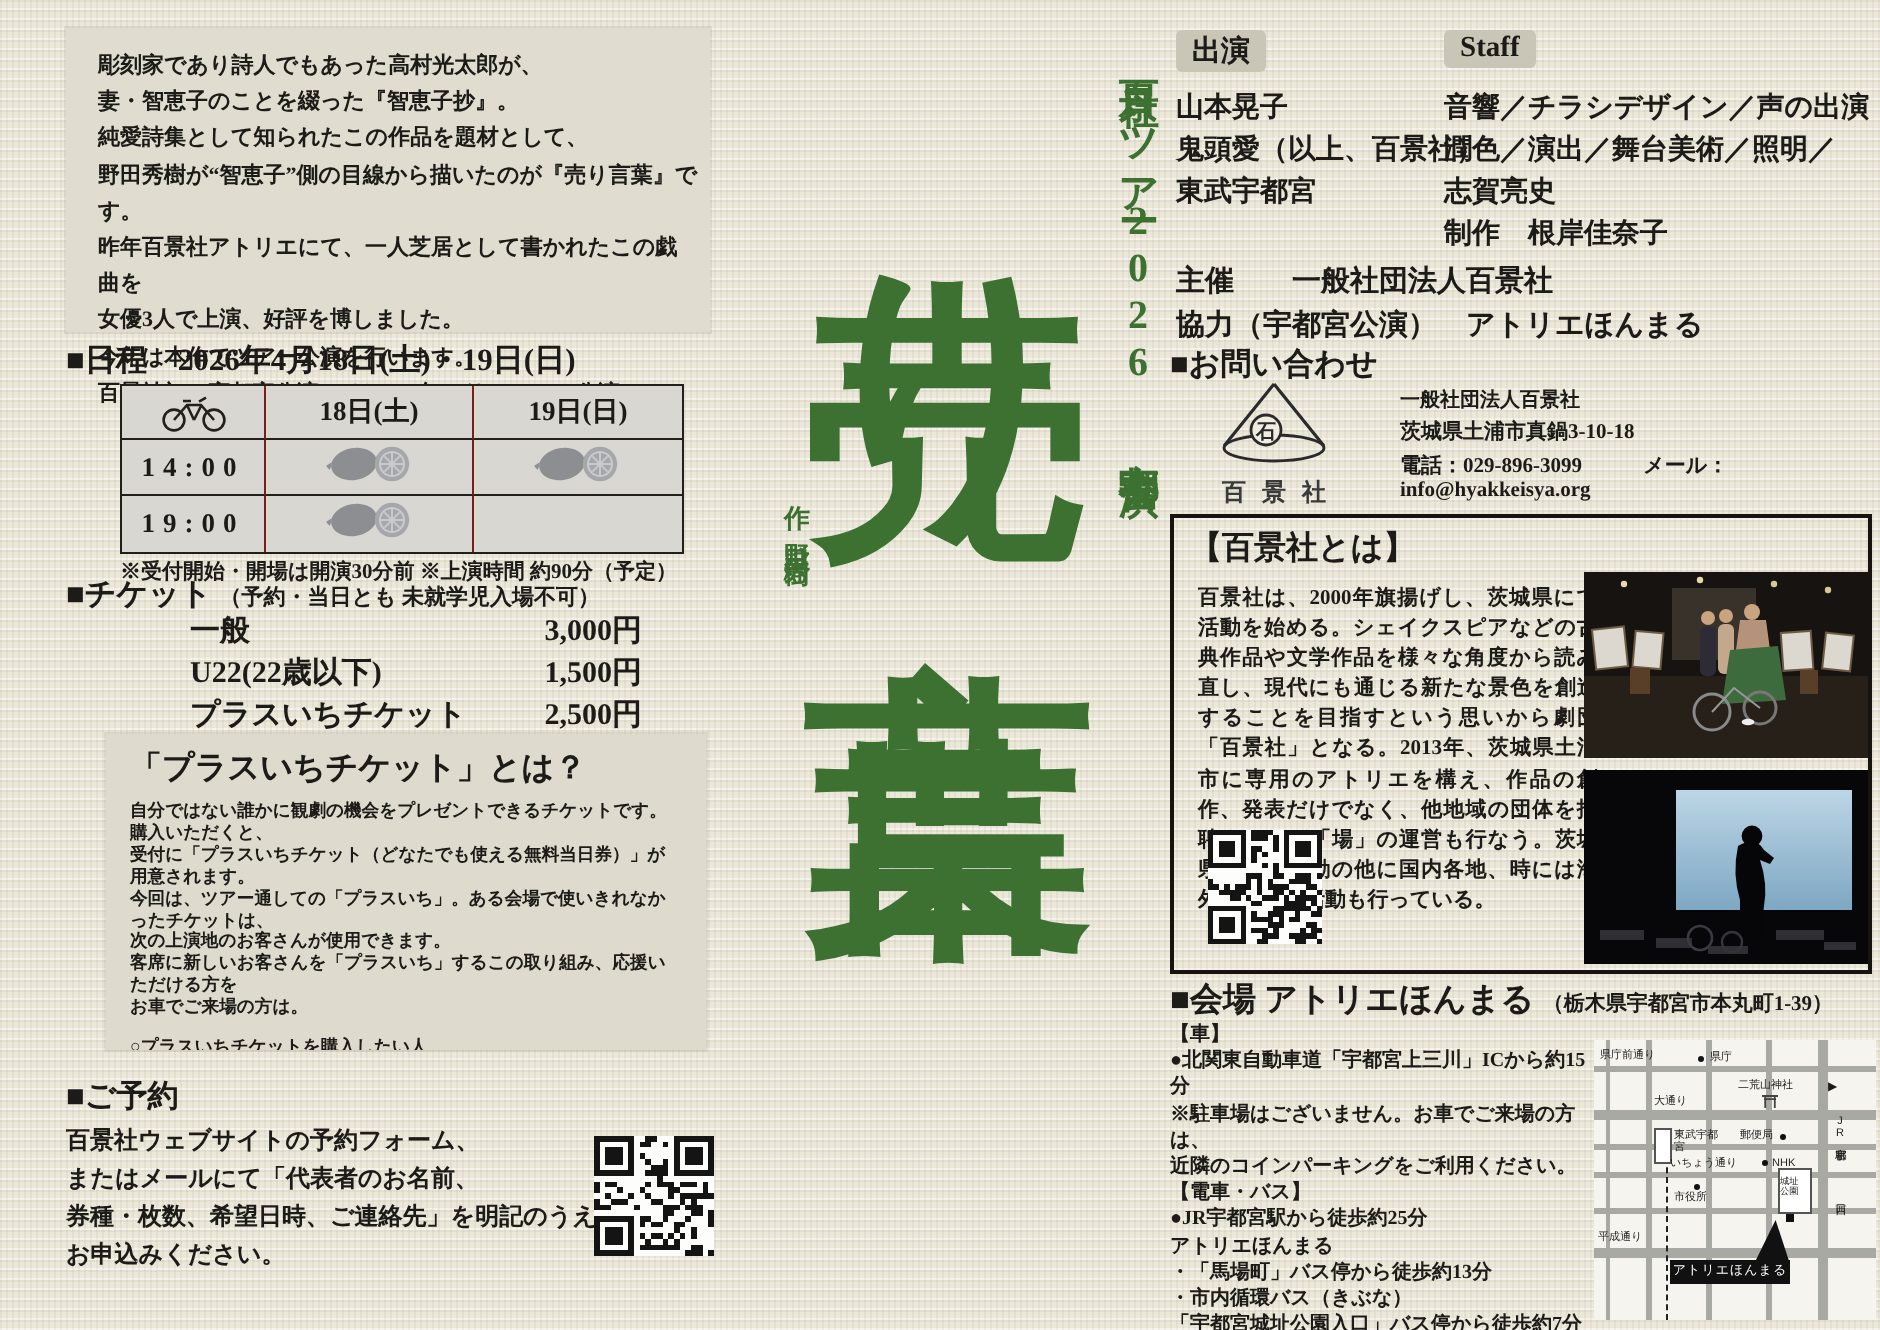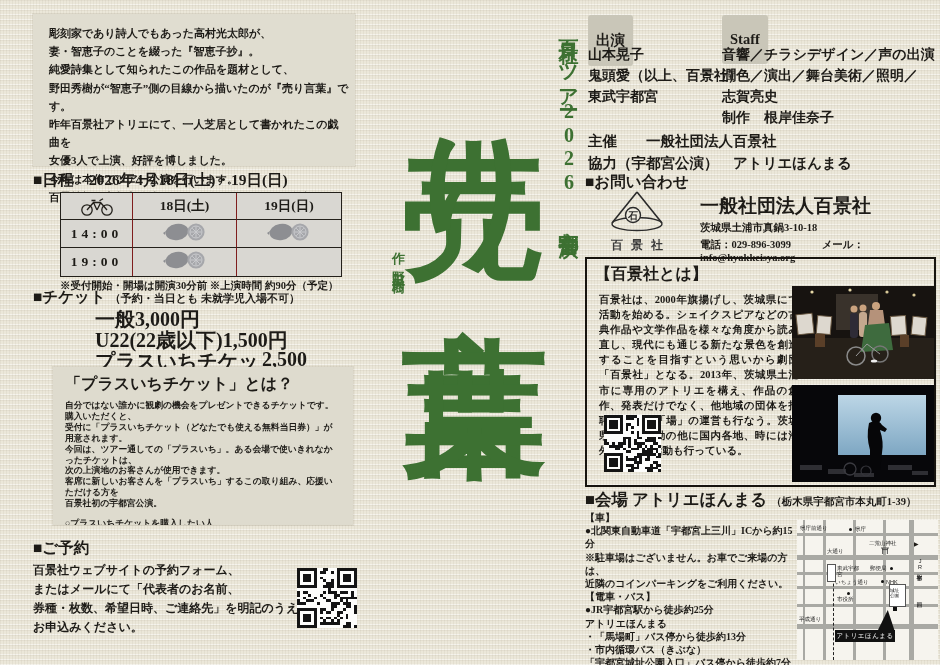--- a/index.html
+++ b/index.html
@@ -17,27 +17,27 @@
   .small-note{font-size:10.5px}
   
   .sched{display:grid;grid-template-columns:72px 104px 104px;grid-template-rows:27px 28px 28px;
          background:#d9d7d2;border:1.5px solid #23201b}
   .sched>div{border-right:1px solid #7f1d1d;border-bottom:1px solid #23201b;
              display:flex;align-items:center;justify-content:center;font-size:13.5px}
   .sched>div:nth-child(3n){border-right:none}
   .sched>div:nth-child(n+7){border-bottom:none}
   .timecell{letter-spacing:4px;font-size:11px}
   
-  .trow{display:flex;font-size:20px;height:21px}
+  .trow{display:flex;justify-content:space-between;font-size:15px;height:21px}
   
   .plusbox{background:#dedbce;box-shadow:0 0 0 1px rgba(130,122,100,.15);padding:7px 12px 0 12px}
   .plusbox .t{font-size:16px;margin-bottom:5px}
   .plusbox .l{font-size:8.8px;line-height:10.9px}
   
-  .pill{background:#c9c6b8;border-radius:3px;padding:16px 8px;font-size:14.5px;display:inline-block}
+  .pill{background:#c9c6b8;border-radius:3px;padding:1px 8px;font-size:14.5px;display:inline-block}
   .names{font-size:14px;line-height:21px}
   .aboutbox{border:2px solid #17140f}
   .access{font-size:10px;line-height:13.2px}
   
   .map{background:#f6f4ee;font-family:"Liberation Sans","DejaVu Sans",sans-serif;font-weight:400}
   .map .road-h{position:absolute;left:0;right:0;background:#a9a9a4}
   .map .road-v{position:absolute;top:0;bottom:0;background:#a9a9a4}
   .map .lbl{position:absolute;font-size:5.5px;color:#222;white-space:nowrap;line-height:6px}
   .map .dot{position:absolute;width:3px;height:3px;background:#111;border-radius:50%}
   .map .bld{position:absolute;background:#fff;border:1px solid #555}
@@ -155,21 +155,21 @@
     </div>
   </div>
 
   <div class="abs plusbox" style="left:53px;top:367px;width:300px;height:158px;box-sizing:border-box;overflow:hidden">
     <div class="t">「プラスいちチケット」とは？</div>
     <div class="l">自分ではない誰かに観劇の機会をプレゼントできるチケットです。購入いただくと、</div>
     <div class="l">受付に「プラスいちチケット（どなたでも使える無料当日券）」が用意されます。</div>
     <div class="l">今回は、ツアー通しての「プラスいち」。ある会場で使いきれなかったチケットは、</div>
     <div class="l">次の上演地のお客さんが使用できます。</div>
     <div class="l">客席に新しいお客さんを「プラスいち」するこの取り組み、応援いただける方を</div>
-    <div class="l" style="margin-bottom:9px">百景社初の宇都宮公演。</div>
+    <div class="l" style="margin-bottom:9px">お車でご来場の方は。</div>
     <div class="l">○プラスいちチケットを購入したい人</div>
     <div class="l">チケットフォームや当日受付にてご購入ください。利用者を指定することは</div>
 
   </div>
 
   <div class="abs" style="left:33px;top:538px;font-size:15.5px">■ご予約</div>
   <div class="abs" style="left:33px;top:561px;font-size:12px;line-height:19px">
     <div>百景社ウェブサイトの予約フォーム、</div>
     <div>またはメールにて「代表者のお名前、</div>
     <div>券種・枚数、希望日時、ご連絡先」を明記のうえ、</div>
@@ -321,21 +321,21 @@
       <path d="M41,3 L16,34" fill="none" stroke="#2a2a2a" stroke-width="1.6"></path>
       <ellipse cx="41" cy="35" rx="25" ry="6.5" fill="none" stroke="#2a2a2a" stroke-width="1.4"></ellipse>
       <circle cx="37" cy="26" r="7.5" fill="#efece1" stroke="#2a2a2a" stroke-width="1.4"></circle>
       <text x="37" y="30" font-size="10" text-anchor="middle" fill="#2a2a2a">石</text>
     </svg>
     <div style="font-size:12px;letter-spacing:8px;margin-left:8px;color:#3a3a3a">百景社</div>
     <div style="border-bottom:1px dotted #8a8577;width:76px;margin:3px auto 0"></div>
   </div>
 
   <div class="abs" style="left:700px;top:193px">
-    <div style="font-size:19px">一般社団法人百景社</div>
+    <div style="font-size:10px">一般社団法人百景社</div>
     <div style="font-size:10.5px;margin-top:2px">茨城県土浦市真鍋3-10-18</div>
     <div style="font-size:10.5px;margin-top:3px">
       <span>電話：029-896-3099</span>
       <span style="margin-left:28px">メール：info@hyakkeisya.org</span>
     </div>
   </div>
 
   <div class="abs aboutbox" style="left:585px;top:257px;width:351px;height:230px;box-sizing:border-box">
     <div style="position:absolute;left:8px;top:5px;font-size:16px">【百景社とは】</div>
     <div style="position:absolute;left:12px;top:33px;width:200px;font-size:10.5px;line-height:15.1px;text-align:justify">百景社は、2000年旗揚げし、茨城県にて活動を始める。シェイクスピアなどの古典作品や文学作品を様々な角度から読み直し、現代にも通じる新たな景色を創造することを目指すという思いから劇団「百景社」となる。2013年、茨城県土浦市に専用のアトリエを構え、作品の創作、発表だけでなく、他地域の団体を招聘するなど「場」の運営も行なう。茨城県内での活動の他に国内各地、時には海外での公演活動も行っている。</div>

